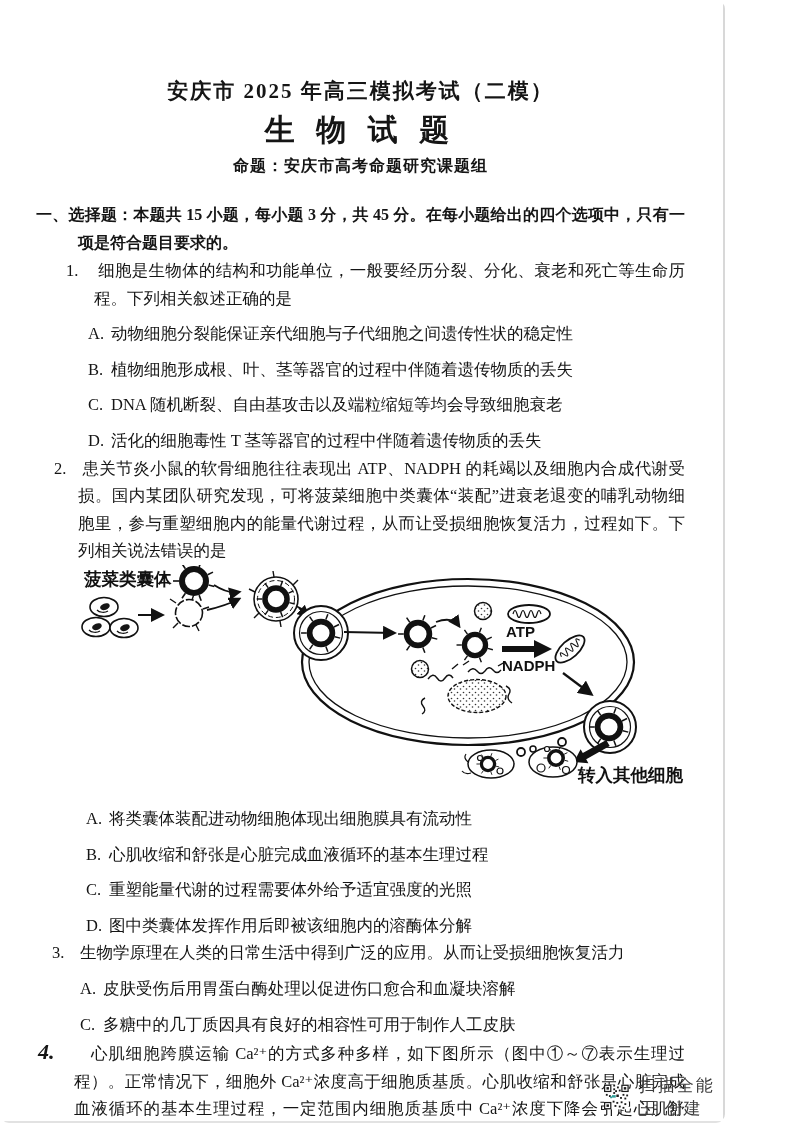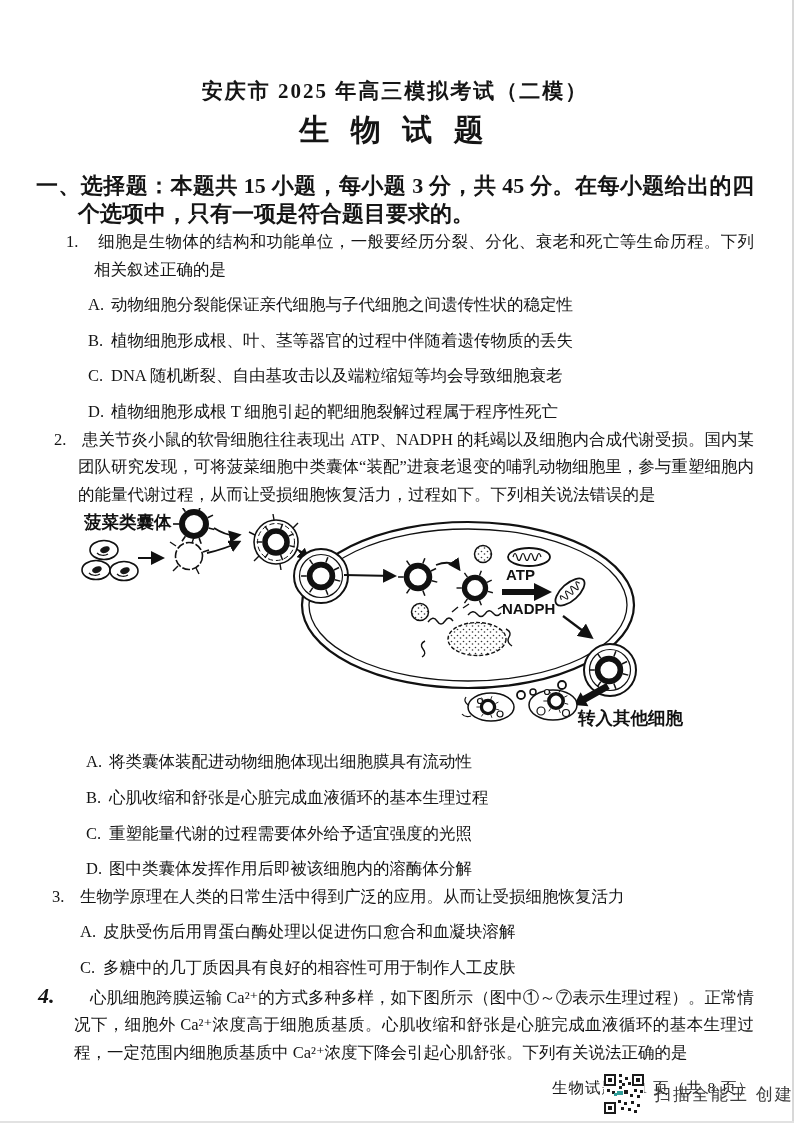--- a/index.html
+++ b/index.html
@@ -1,25 +1,25 @@
 <!DOCTYPE html>
 <html><head>
 <meta charset="utf-8">
 <style>
   html,body{margin:0;padding:0;background:#fff;}
   .page{
-    position:relative;width:794px;height:1123px;background:#fff;overflow:hidden;
-    font-family:"Liberation Serif","DejaVu Serif",serif;color:#151515;
+    position:relative;width:725px;height:1123px;background:#fff;overflow:hidden;
+    font-family:"Liberation Serif","DejaVu Serif",serif;color:#151515;border-radius:9px;
   }
   .content{padding:78px 40px 0 36px;}
   .doc-title{text-align:center;font-size:21px;font-weight:bold;letter-spacing:2px;line-height:26px;}
   .doc-subject{text-align:center;font-size:30px;font-weight:bold;letter-spacing:7px;line-height:36px;margin-top:8px;}
   .doc-committee{text-align:center;font-size:16px;font-weight:bold;letter-spacing:1px;line-height:22px;margin-top:7px;}
   .section-head{
-    margin-top:24px;font-weight:bold;font-size:22px;line-height:28px;
+    margin-top:24px;font-weight:bold;font-size:16px;line-height:28px;
     padding-left:42px;text-indent:-42px;text-align:justify;
   }
   .stem{font-size:16.5px;line-height:27.6px;text-align:justify;}
   .qnum{display:inline-block;font-size:16.5px;}
   .qnum-hand{font-style:italic;font-weight:bold;font-size:22px;width:34px !important;}
   .option{font-size:16.5px;line-height:27.6px;white-space:nowrap;margin-top:8px;}
   .olabel{display:inline-block;width:23px;}
   .diagram{position:relative;height:232px;width:794px;margin-left:-36px;}
   .diagram svg{position:absolute;left:0;top:0;}
   .footer{ text-align:right;font-size:15.5px;margin-top:12px;letter-spacing:1px;}
@@ -32,31 +32,32 @@
   svg .en{font-family:"Liberation Sans","DejaVu Sans",sans-serif;font-weight:bold;font-size:15px;fill:#111;}
 </style>
 </head>
 <body>
 
 <div class="page">
   <div class="content">
 
     <div class="doc-title">安庆市 2025 年高三模拟考试（二模）</div>
     <div class="doc-subject">生 物 试 题</div>
+    <div class="doc-committee">命题：安庆市高考命题研究课题组</div>
 
     <div class="section-head">一、选择题：本题共 15 小题，每小题 3 分，共 45 分。在每小题给出的四个选项中，只有一项是符合题目要求的。</div>
 
     <div>
       <div class="stem" style="margin-left:58px;text-indent:-14px;">
         <span class="qnum" style="width:18px;">1.</span><span>细胞是生物体的结构和功能单位，一般要经历分裂、分化、衰老和死亡等生命历程。下列相关叙述正确的是</span>
       </div>
       <div class="option" style="margin-left:52px;"><span class="olabel">A.</span><span>动物细胞分裂能保证亲代细胞与子代细胞之间遗传性状的稳定性</span></div>
       <div class="option" style="margin-left:52px;"><span class="olabel">B.</span><span>植物细胞形成根、叶、茎等器官的过程中伴随着遗传物质的丢失</span></div>
       <div class="option" style="margin-left:52px;"><span class="olabel">C.</span><span>DNA 随机断裂、自由基攻击以及端粒缩短等均会导致细胞衰老</span></div>
-      <div class="option" style="margin-left:52px;"><span class="olabel">D.</span><span>植物细胞形成根 T 细胞引起的靶细胞裂解过程属于程序性死亡</span></div>
+      <div class="option" style="margin-left:52px;"><span class="olabel">D.</span><span>活化的细胞毒性 T 茎等器官的过程中伴随着遗传物质的丢失</span></div>
     </div>
 
     <div>
       <div class="stem" style="margin-left:42px;text-indent:-12px;">
         <span class="qnum" style="width:16px;">2.</span><span>患关节炎小鼠的软骨细胞往往表现出 ATP、NADPH 的耗竭以及细胞内合成代谢受损。国内某团队研究发现，可将菠菜细胞中类囊体“装配”进衰老退变的哺乳动物细胞里，参与重塑细胞内的能量代谢过程，从而让受损细胞恢复活力，过程如下。下列相关说法错误的是</span>
       </div>
 
       <div class="diagram">
         <svg width="794" height="232" viewBox="0 0 794 232">
           <defs>

